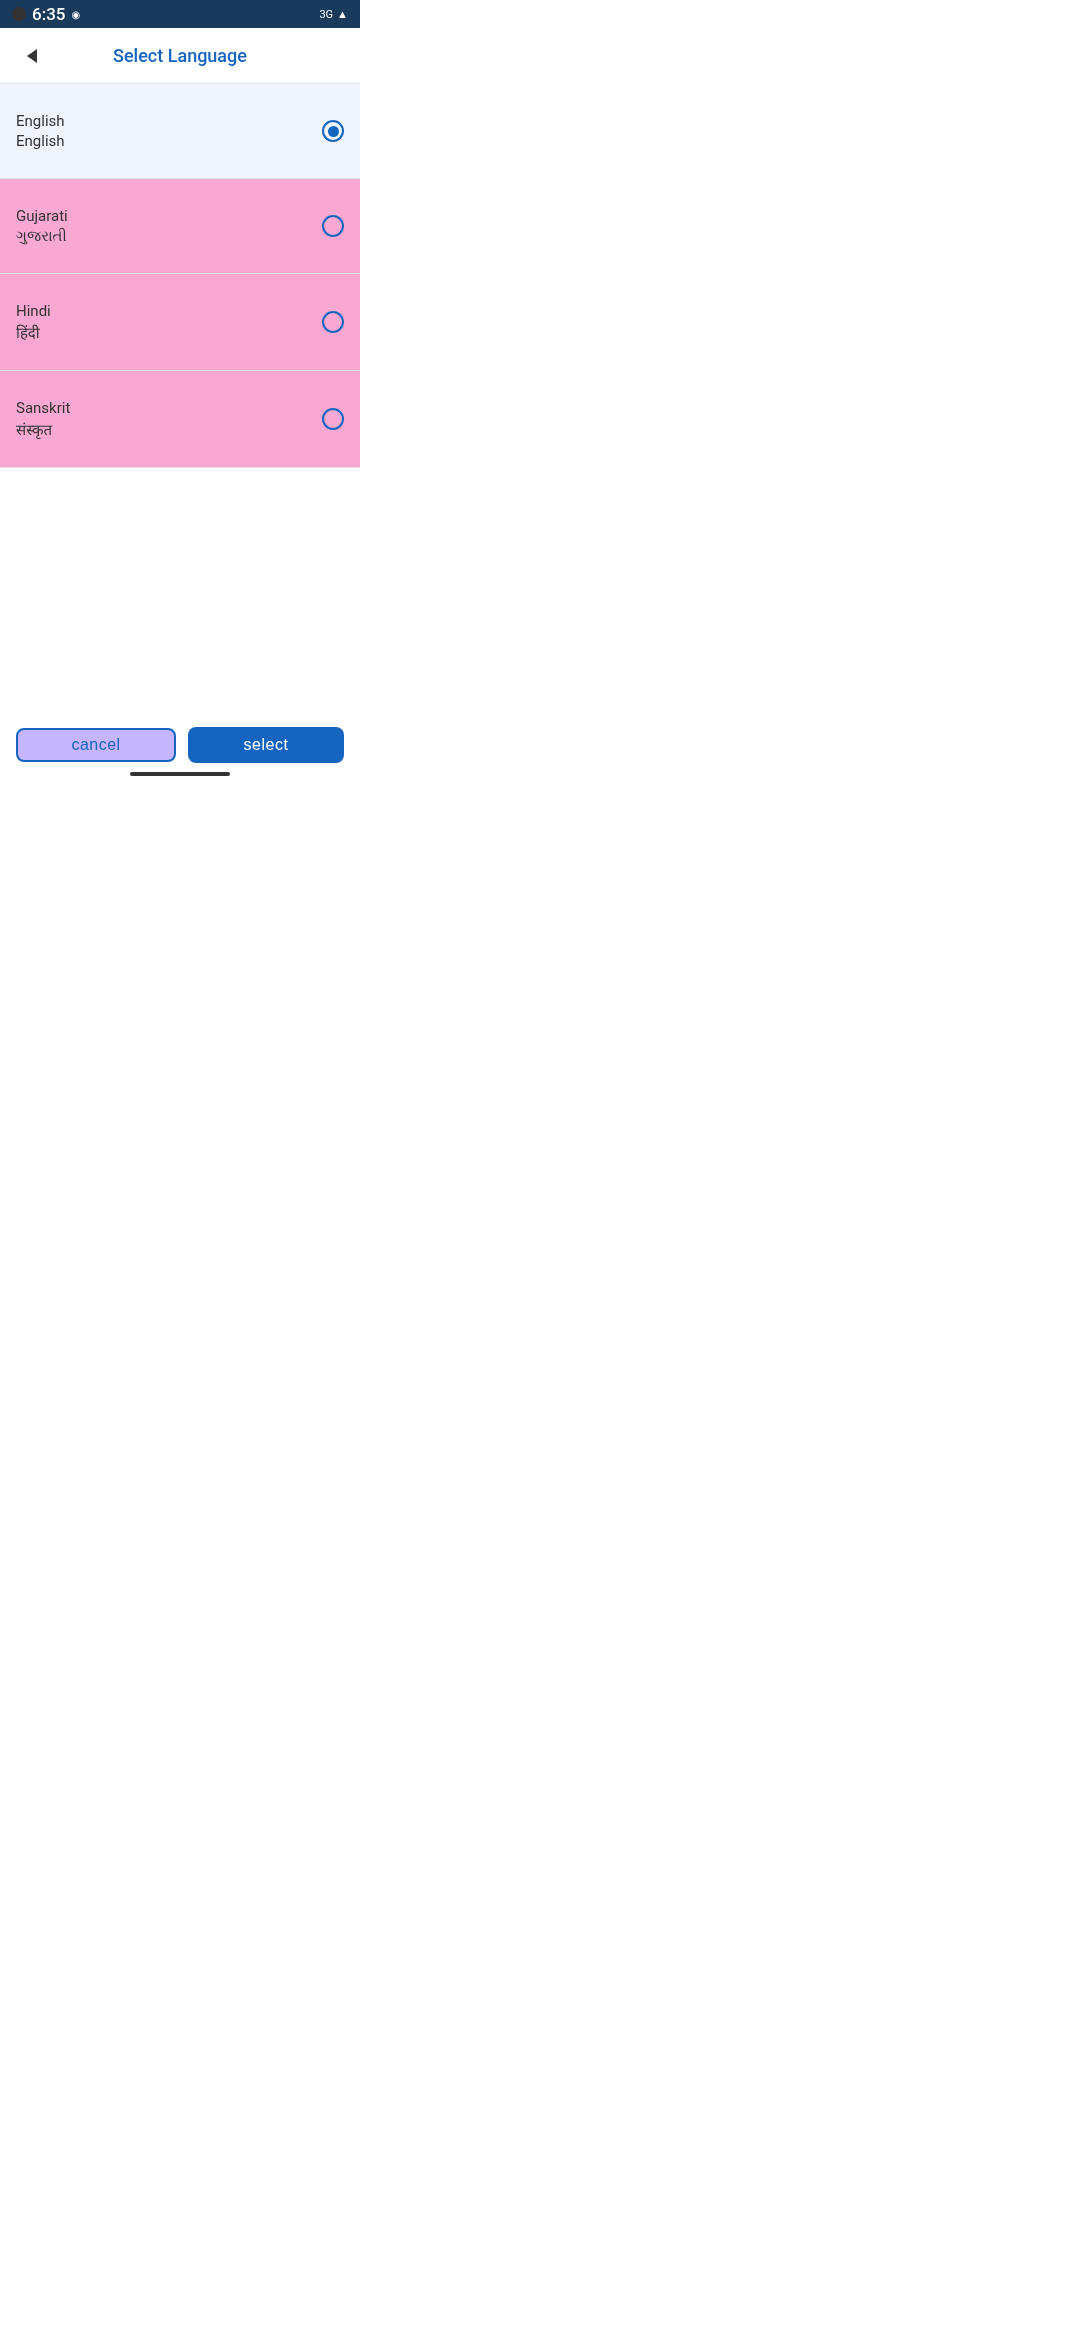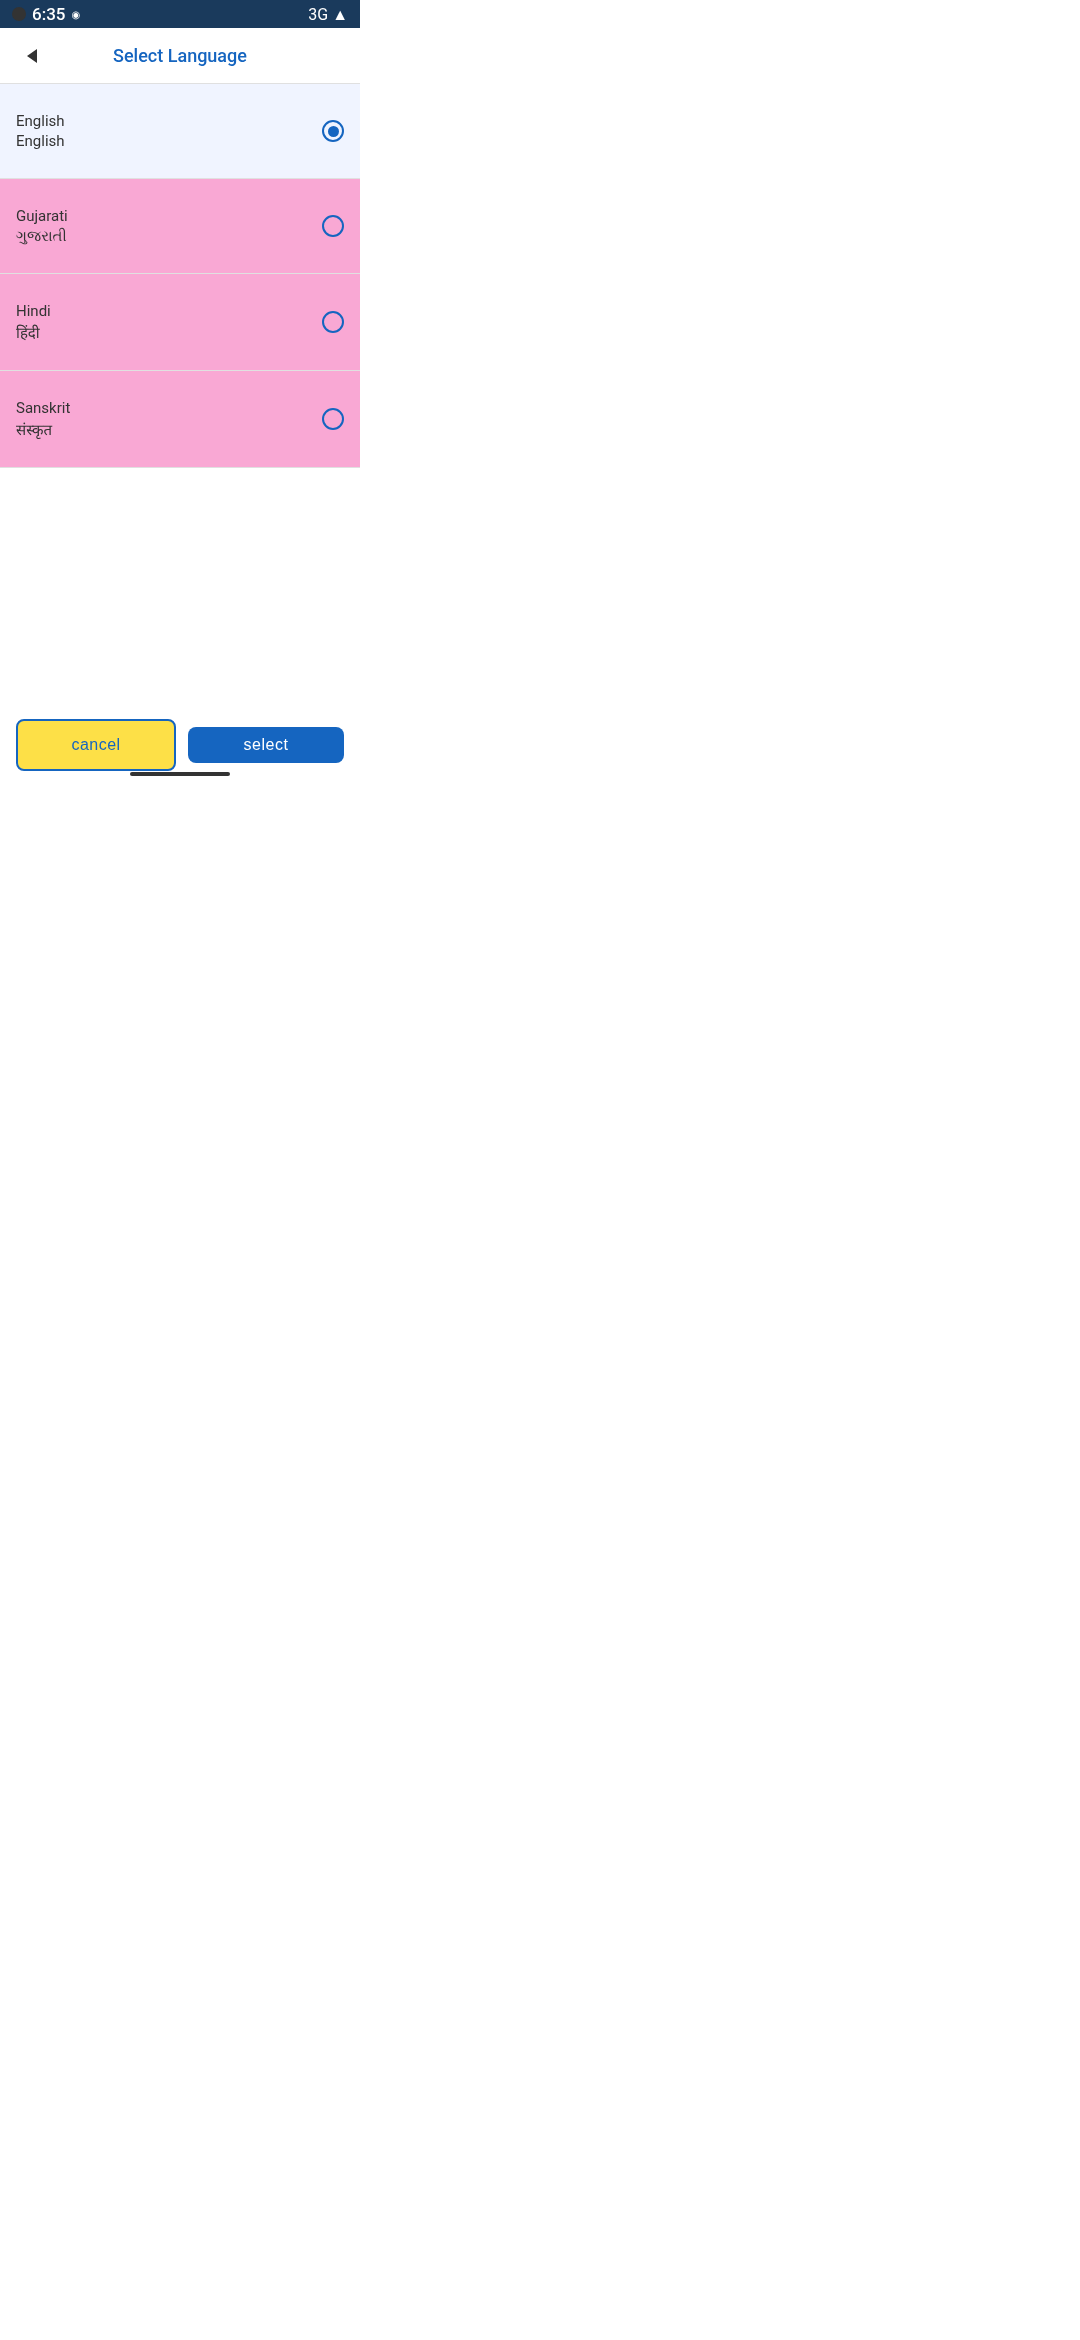--- a/index.html
+++ b/index.html
@@ -49,21 +49,21 @@
     }
 
     .status-right {
       display: flex;
       align-items: center;
       gap: 4px;
     }
 
     .status-icons {
       color: #fff;
-      font-size: 16px;
+      font-size: 11px;
     }
 
     
     .app-bar {
       width: 100%;
       height: 56px;
       background: #fff;
       display: flex;
       align-items: center;
       padding: 0 16px;
@@ -166,23 +166,23 @@
       height: 70px;
       display: flex;
       align-items: center;
       padding: 10px 16px;
       gap: 12px;
       background: #fff;
     }
 
     .btn-cancel {
       flex: 1;
-      height: 52px;
+      height: 34px;
       border: 2px solid #1565c0;
-      background: #fde047;
+      background: #c4b5fd;
       color: #1565c0;
       font-size: 16px;
       font-weight: 500;
       border-radius: 8px;
       cursor: pointer;
       letter-spacing: 0.5px;
     }
 
     .btn-select {
       flex: 1;

